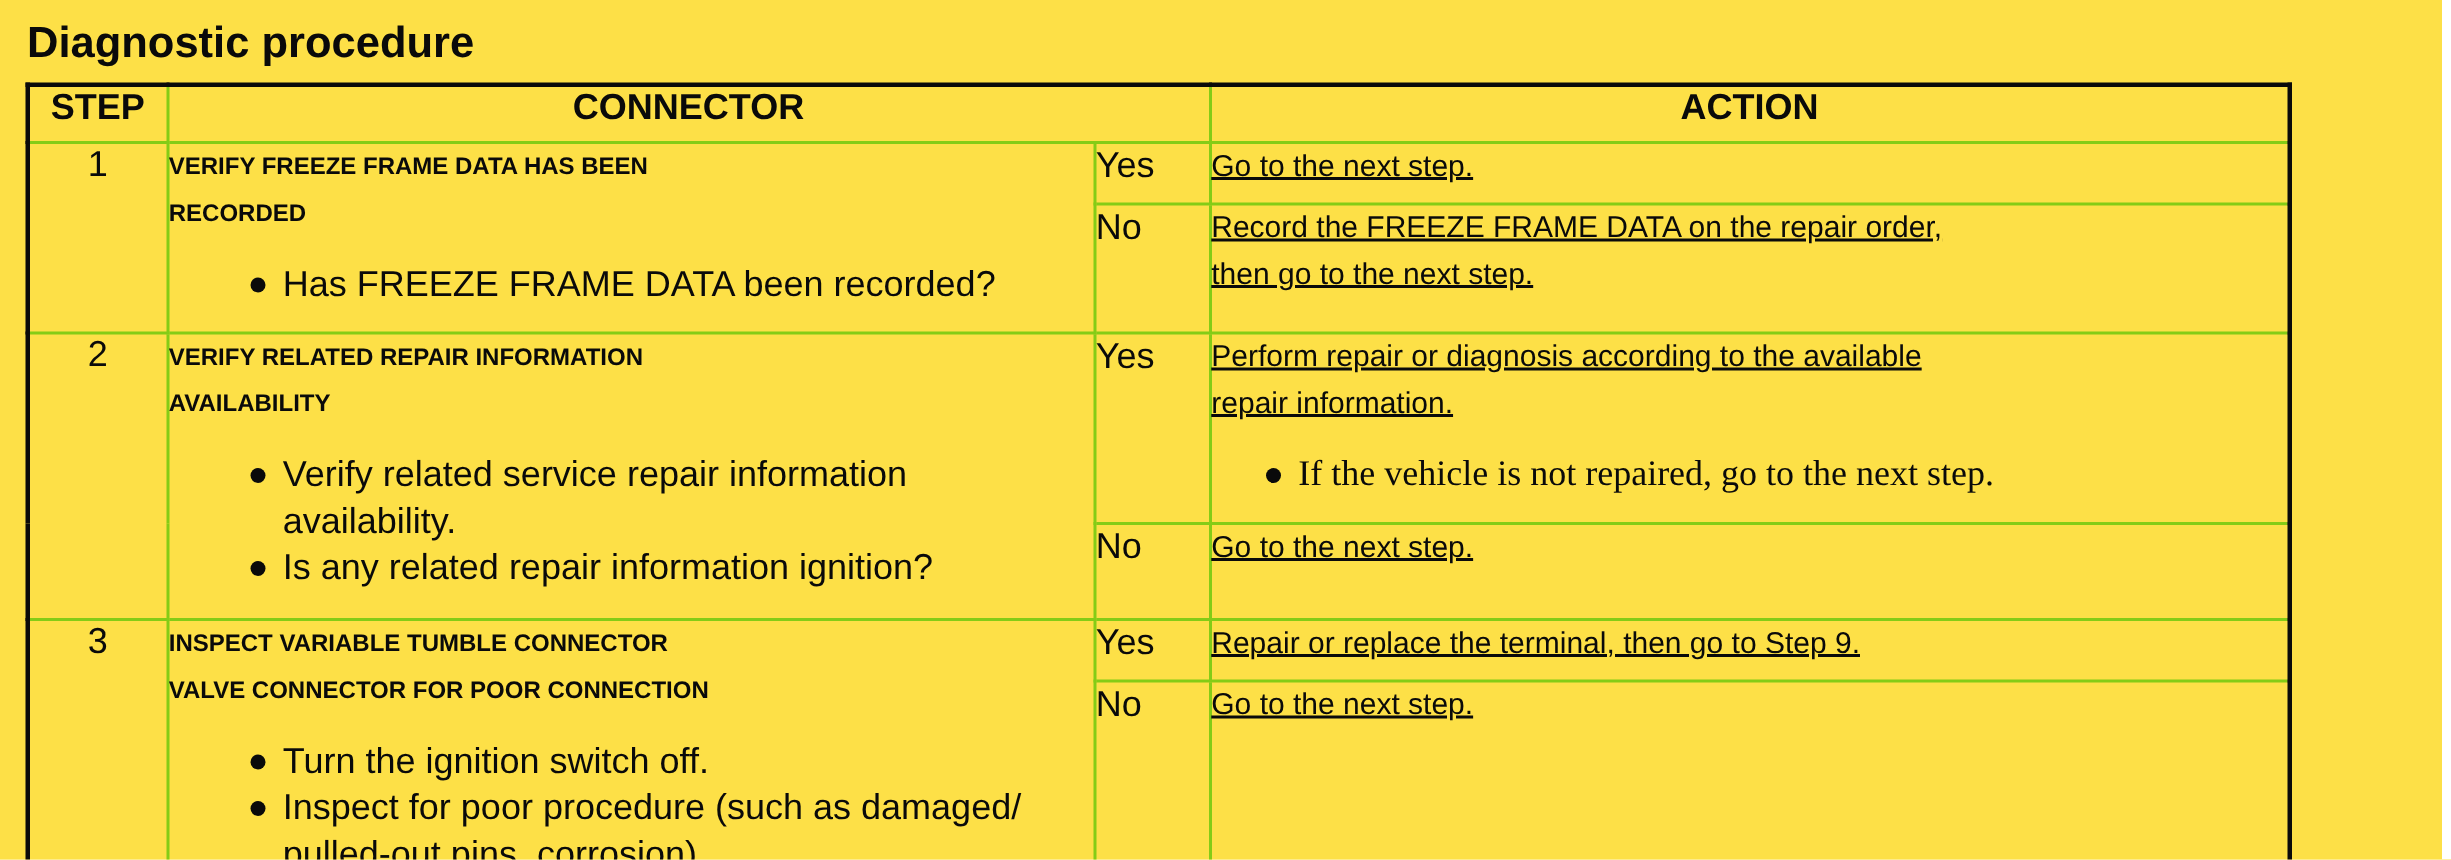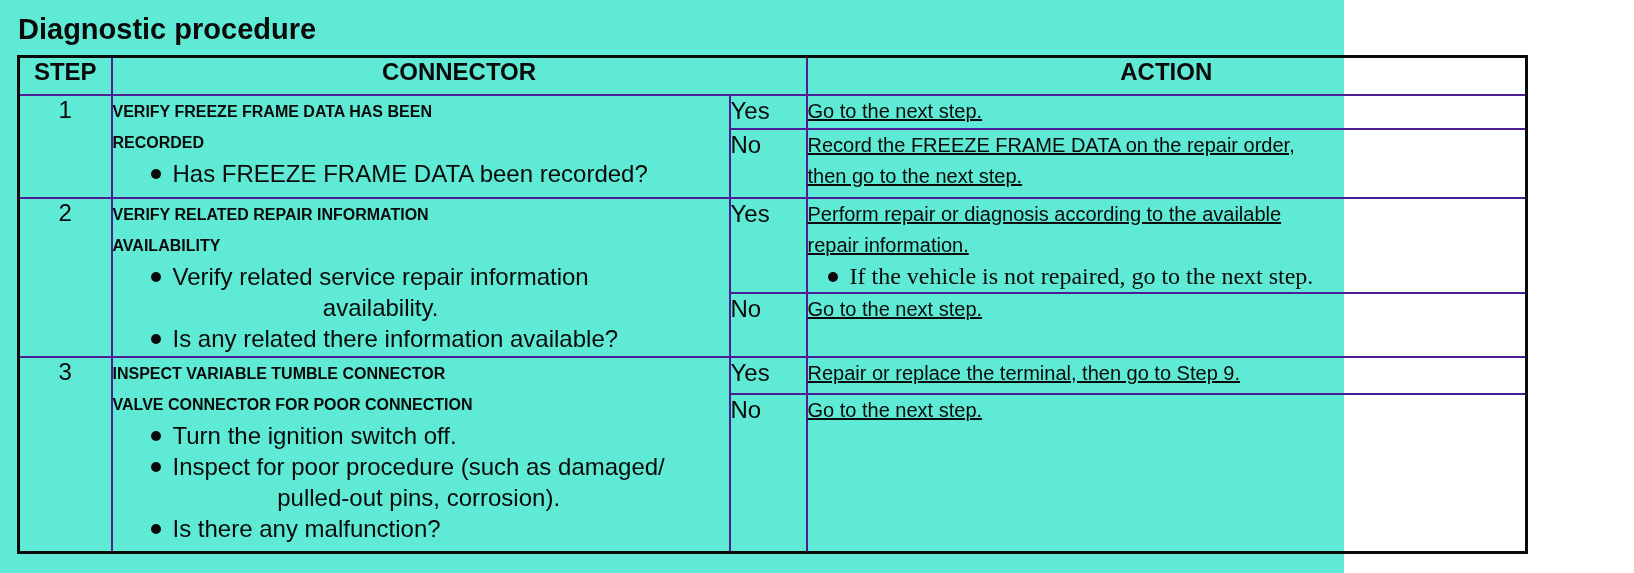--- a/index.html
+++ b/index.html
@@ -4,42 +4,42 @@
 <style>
   * { box-sizing: border-box; }
   html, body { margin: 0; padding: 0; }
   body {
     width: 1634px; height: 573px;
     background: #ffffff;
     color: #0a0a0a;
     font-family: "Liberation Sans", sans-serif;
     overflow: hidden;
   }
-  .page { position: relative; width: 1344px; height: 573px; background: #5eead4; }
+  .page { position: relative; width: 1628px; height: 573px; background: #fde047; }
 
   .doc-title {
     position: absolute;
     left: 18px; top: 13px;
     font-size: 29px;
     font-weight: bold;
     letter-spacing: 0px;
     color: #0a0a0a;
     white-space: nowrap;
   }
 
   table.diag {
     position: absolute;
     left: 17px; top: 55px;
     width: 1508px;
     border-collapse: collapse;
     table-layout: fixed;
     border: 3px solid #0a0a0a;
   }
   table.diag th, table.diag td {
-    border: 2px solid #4c1d95;
+    border: 2px solid #84cc16;
     vertical-align: top;
     padding: 0;
   }
   thead th {
     border-bottom: 3px solid #0a0a0a;
     text-align: center;
     font-size: 24px;
     font-weight: bold;
     padding: 4px 0 3px 0;
     line-height: 28px;
@@ -50,21 +50,21 @@
     padding-top: 5px;
     line-height: 28px;
   }
   .insp-cell { padding: 3px 4px 3px 8px; }
   .insp-title {
     font-weight: bold;
     font-size: 16px;
     line-height: 31px;
     white-space: pre-line;
   }
-  ul.bullets { list-style: none; margin: 0; padding: 0; text-align: center; }
+  ul.bullets { list-style: none; margin: 16px; padding: 0; }
   ul.bullets li { display: flex; align-items: flex-start; padding-left: 38px; }
   ul.bullets.action-bullets li { padding-left: 20px; font-family: Liberation Serif, serif; }
   .dot {
     width: 10px; height: 10px;
     border-radius: 50%;
     background: #0a0a0a;
     margin: 11px 12px 0 0;
     flex: none;
   }
   .bullet-text {
@@ -139,21 +139,21 @@
           <div class="insp-title">VERIFY RELATED REPAIR INFORMATION
 AVAILABILITY</div>
           <ul class="bullets">
             <li>
               <span class="dot"></span>
               <span class="bullet-text">Verify related service repair information
 availability.</span>
             </li>
             <li>
               <span class="dot"></span>
-              <span class="bullet-text">Is any related there information available?</span>
+              <span class="bullet-text">Is any related repair information ignition?</span>
             </li>
           </ul>
         </td>
         <td class="yn-cell">Yes</td>
         <td class="action-cell">
           <div class="action-text">Perform repair or diagnosis according to the available
 repair information.</div>
           <ul class="bullets action-bullets">
             <li>
               <span class="dot"></span>

